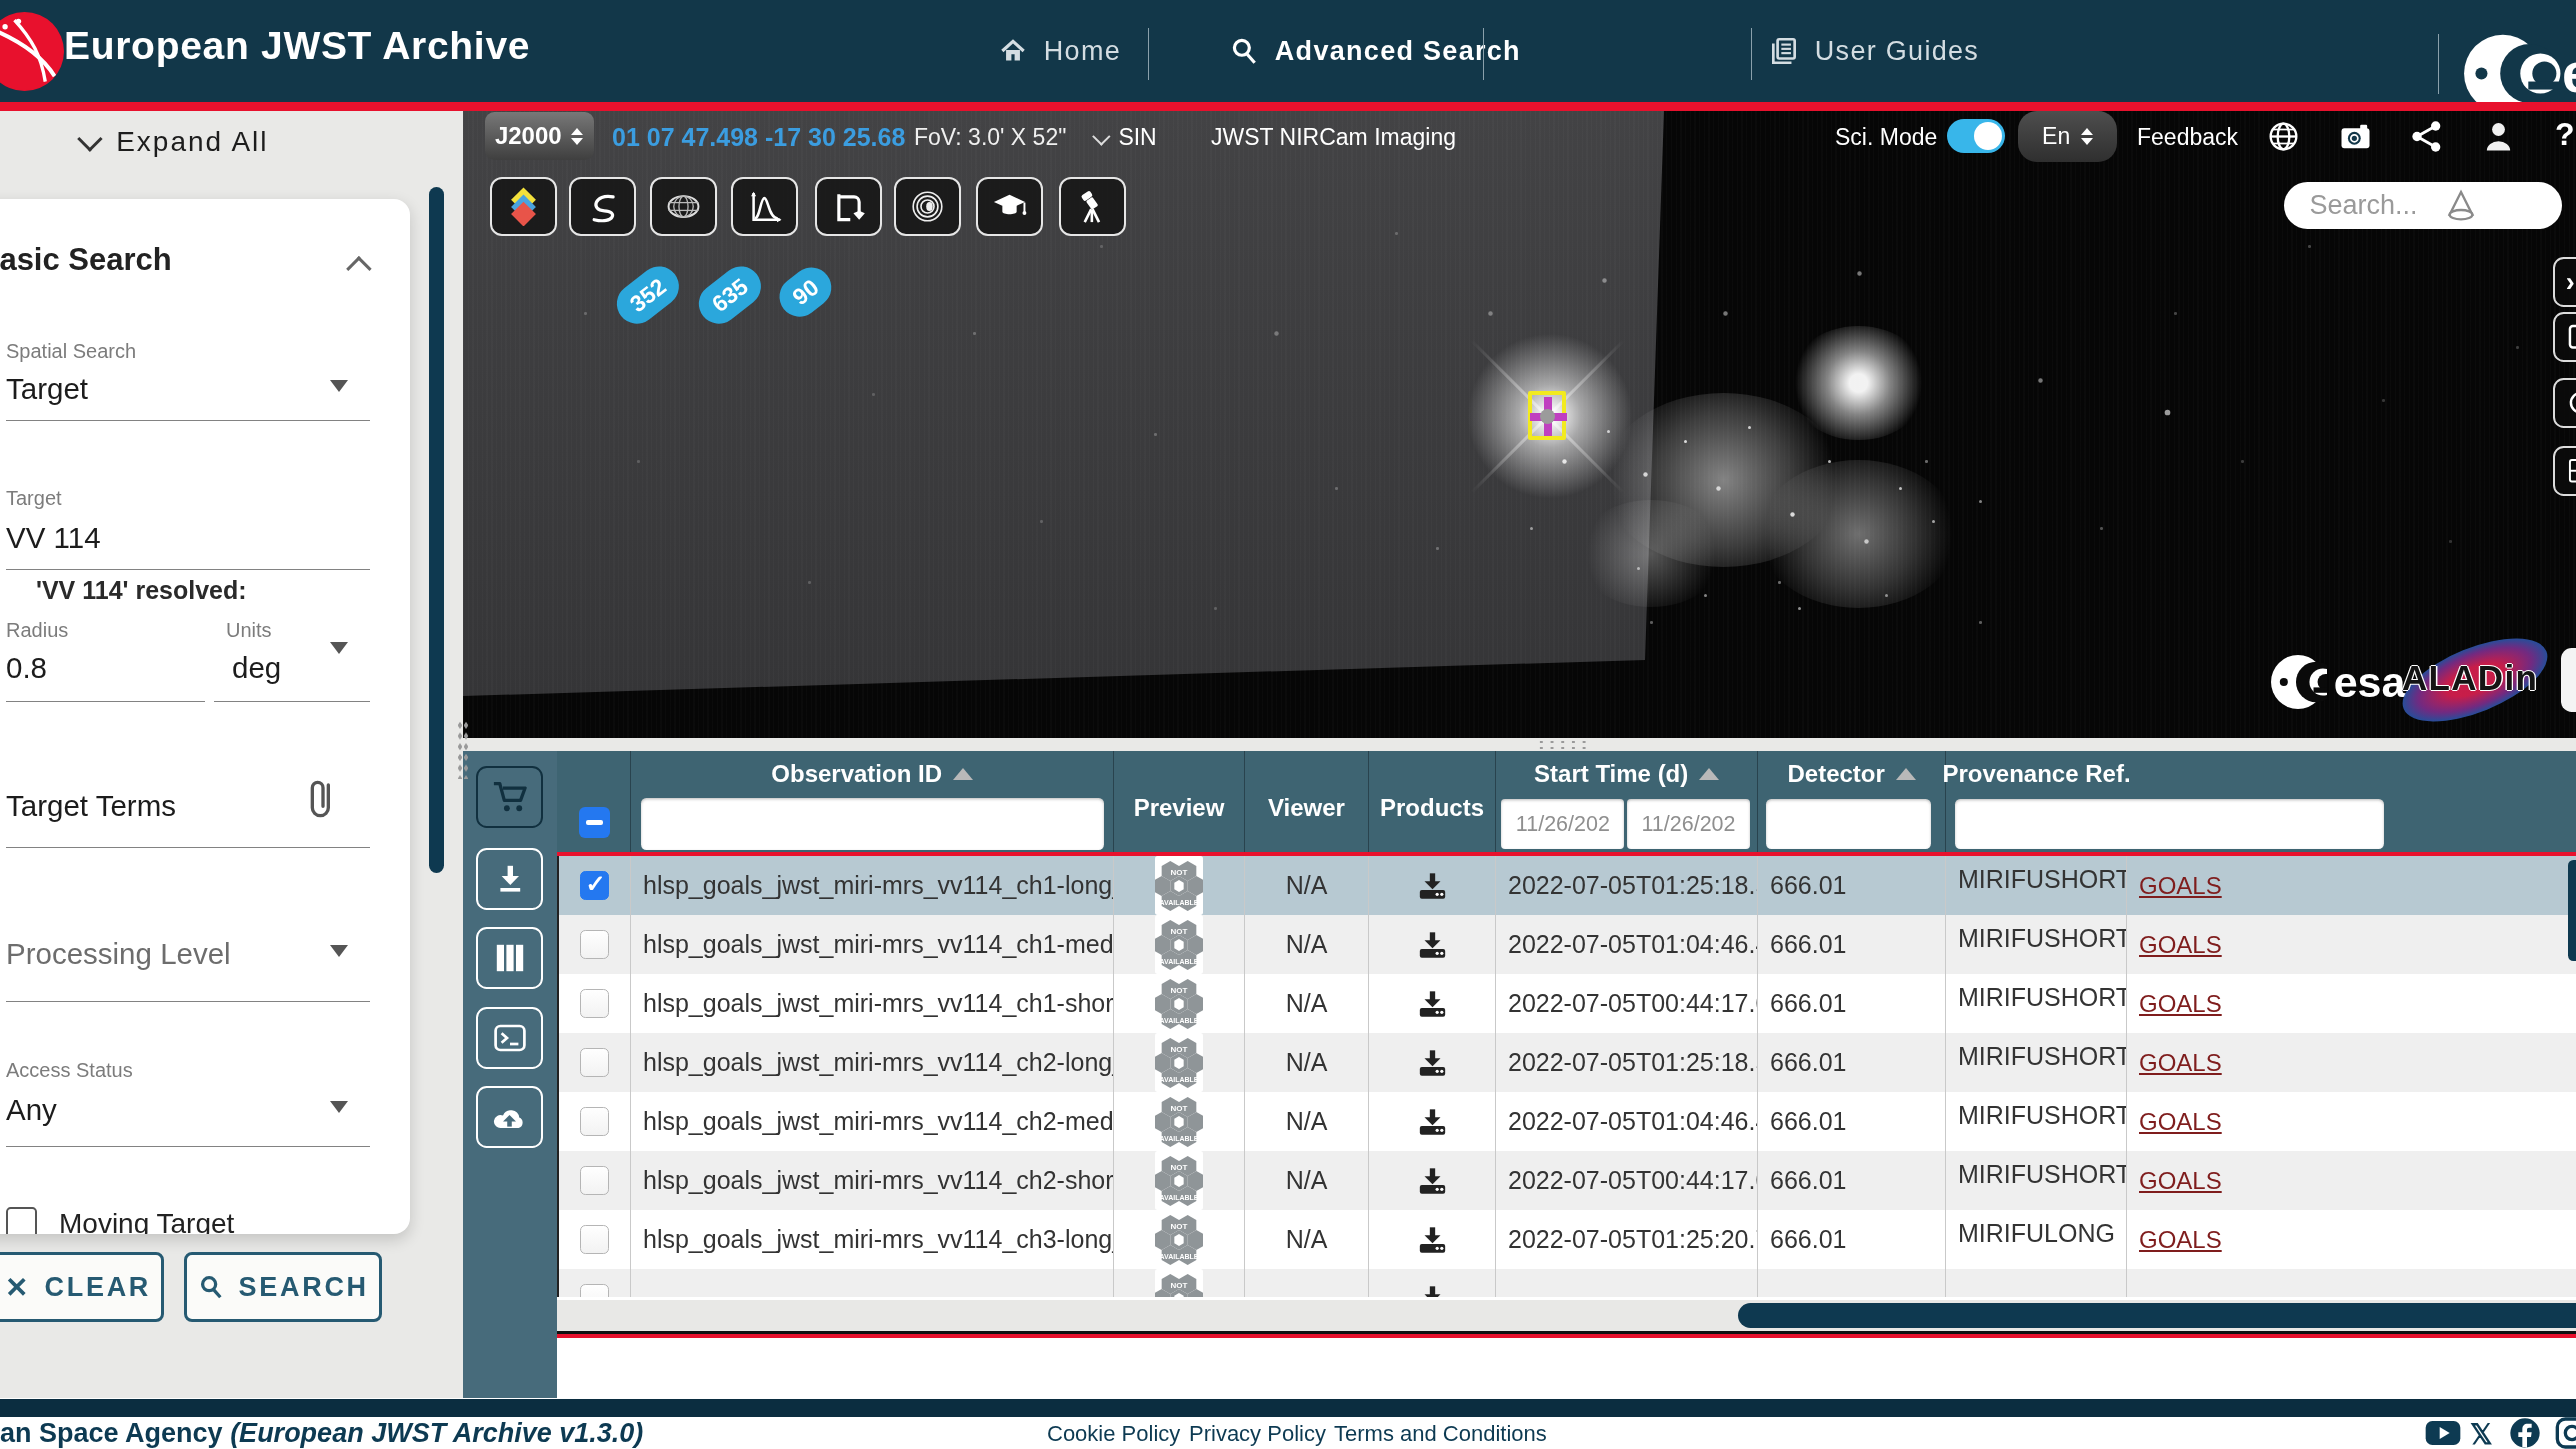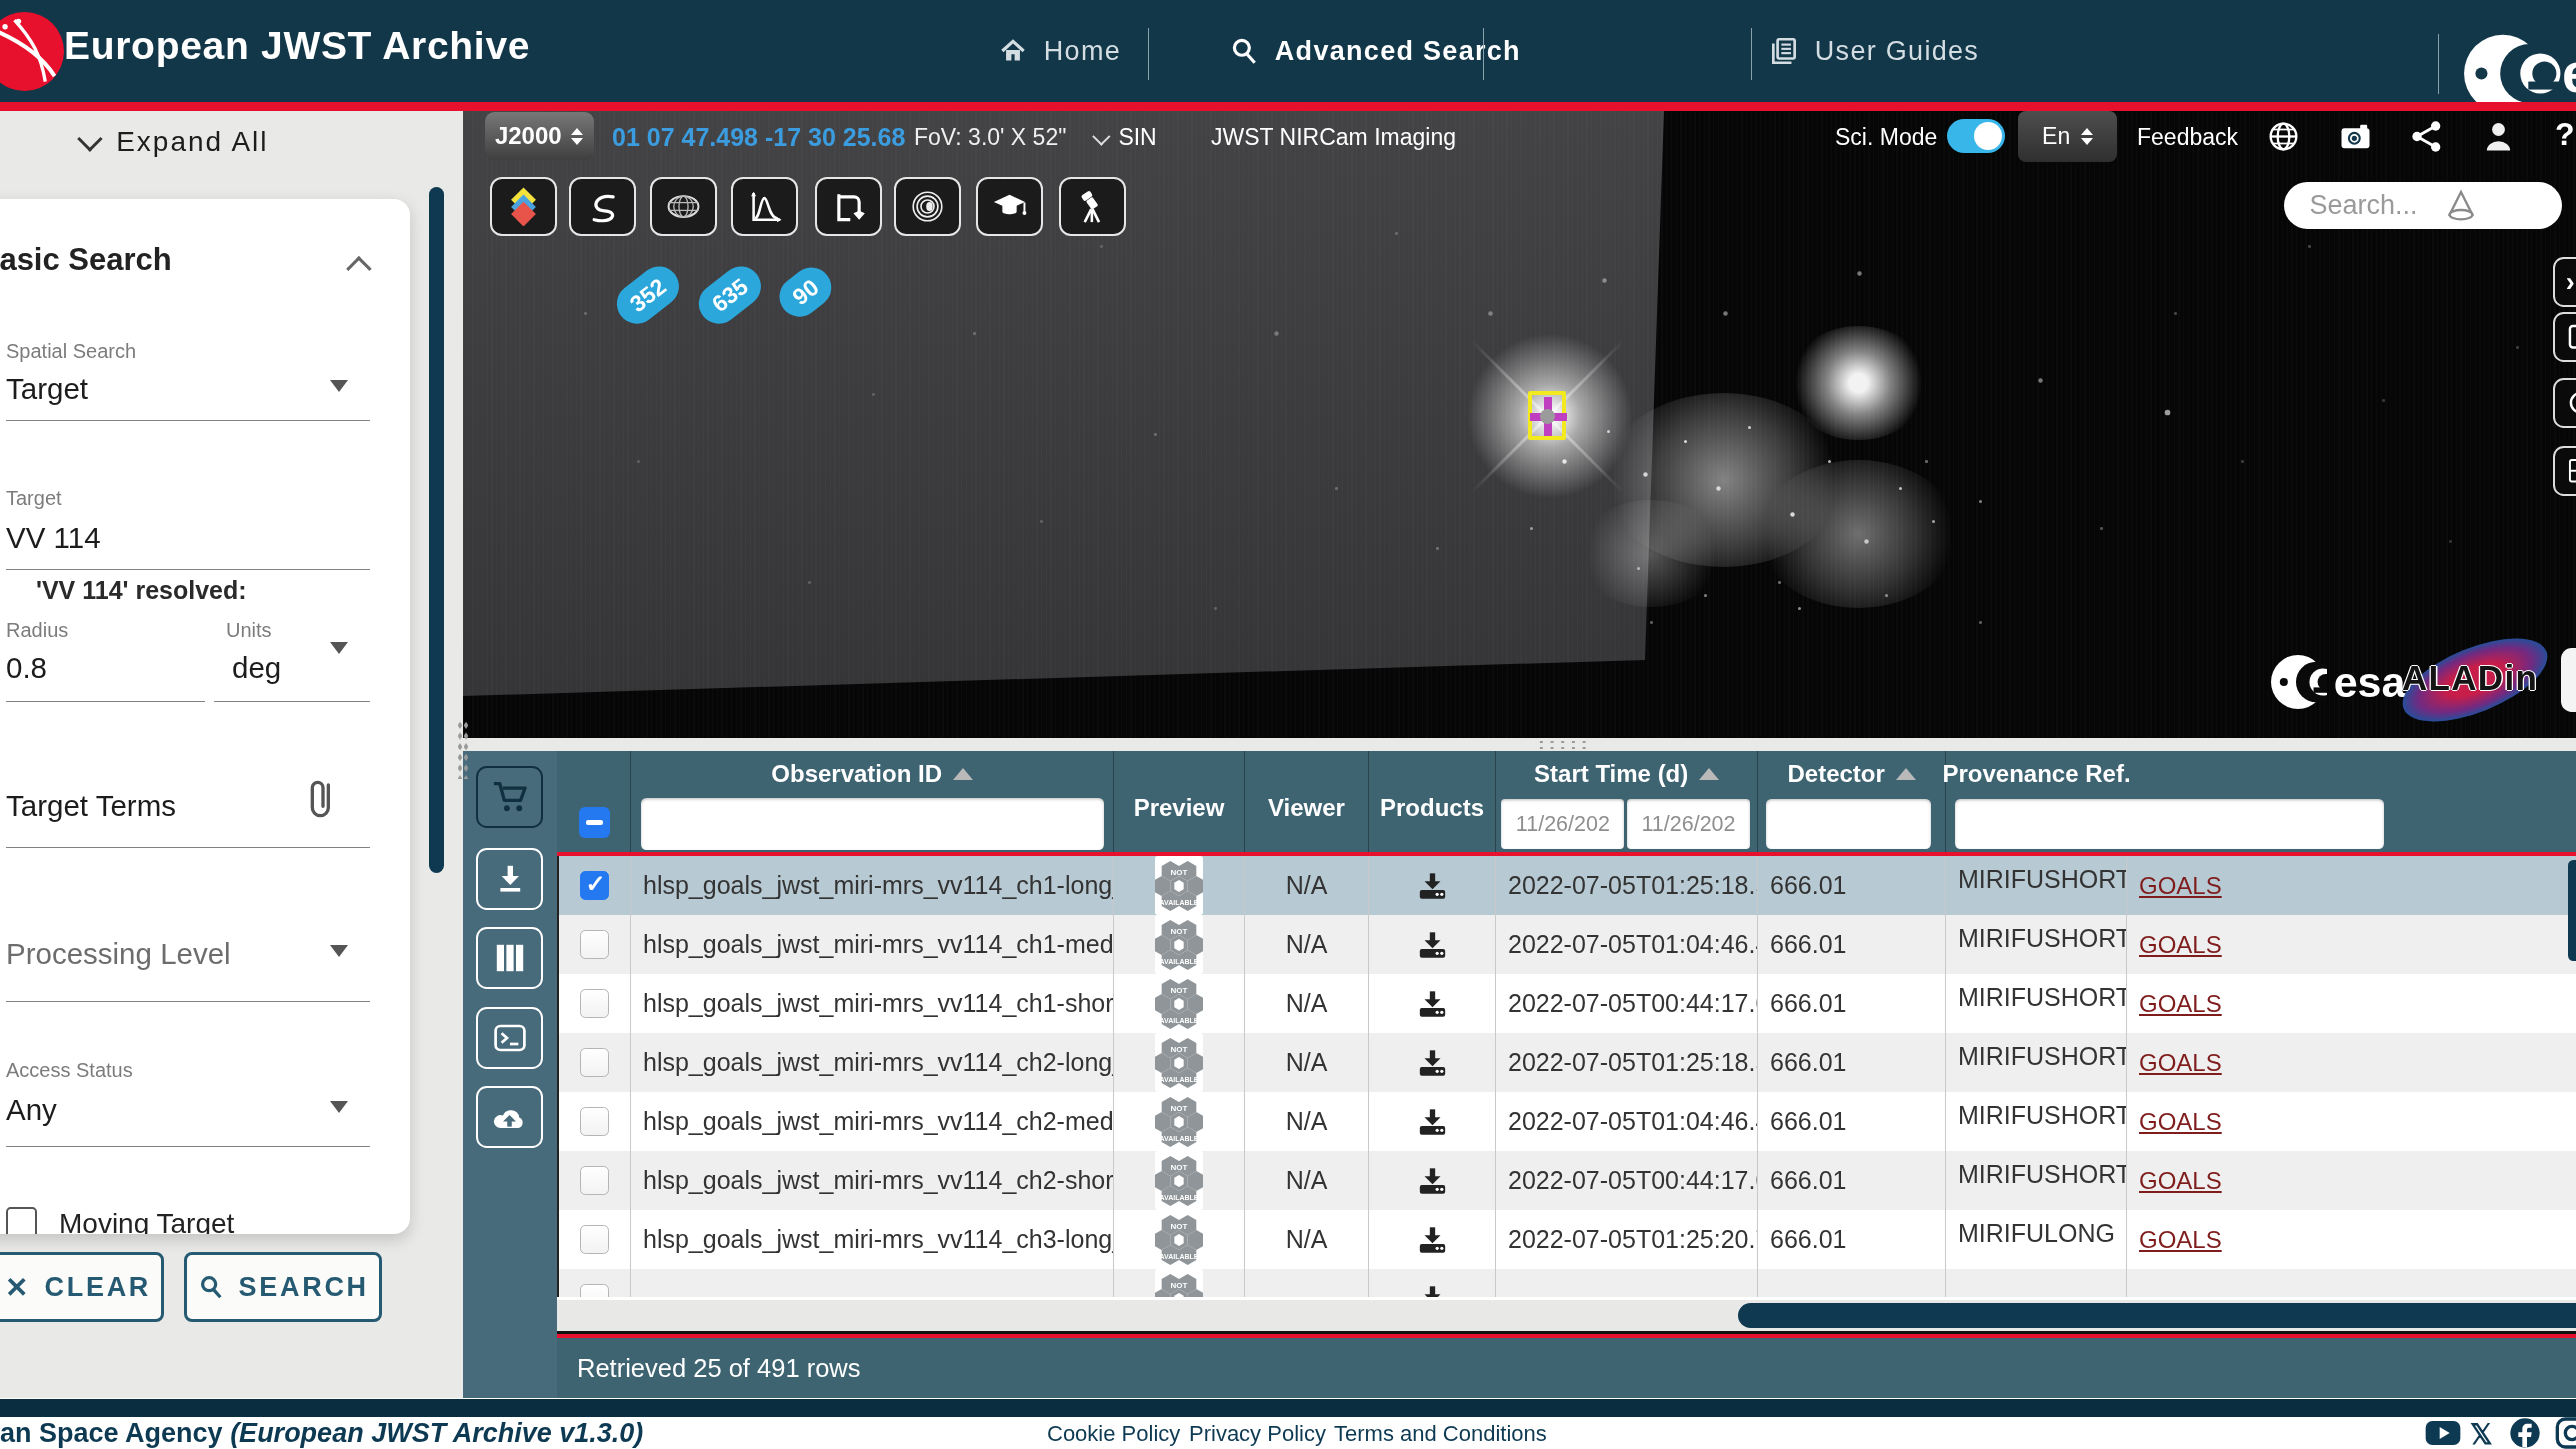--- a/index.html
+++ b/index.html
@@ -42,21 +42,21 @@
   .spin i{width:0;height:0;border-left:6px solid transparent;border-right:6px solid transparent;}
   .spin i.u{border-bottom:7.4px solid #fff;} .spin i.d{border-top:7.4px solid #fff;}
   #coords{position:absolute;left:149px;top:12px;color:#3b9de0;font-weight:bold;font-size:25px;}
   #fov{position:absolute;left:451px;top:13.4px;color:#f0f0f0;}
   #sinwrap{position:absolute;left:632px;top:13.4px;display:flex;gap:10.7px;align-items:center;color:#fff;}
   .wchev{display:inline-block;width:10.7px;height:10.7px;border-right:2.7px solid #ddd;border-bottom:2.7px solid #ddd;transform:rotate(45deg);margin-top:-4px;}
   #survey{position:absolute;left:748px;top:13.4px;color:#fff;}
   #scimode{position:absolute;left:1372px;top:13.4px;color:#fff;}
   #toggle{position:absolute;left:1484px;top:8px;width:58px;height:34px;border-radius:17.4px;background:#38b6ea;}
   #toggle .knob{position:absolute;right:2.7px;top:2.7px;width:28px;height:28px;border-radius:50%;background:#fff;}
-  #enpill{position:absolute;left:1555px;top:0px;width:99px;height:51px;background:linear-gradient(#4e4e4e,#2f2f2f);border-radius:8px;display:flex;align-items:center;justify-content:center;gap:10.7px;color:#fff;}
+  #enpill{position:absolute;left:1555px;top:0px;width:99px;height:51px;background:linear-gradient(#4e4e4e,#2f2f2f);border-radius:19px;display:flex;align-items:center;justify-content:center;gap:10.7px;color:#fff;}
   #feedback{position:absolute;left:1674px;top:13.4px;color:#fff;}
   .bicon{position:absolute;top:8px;width:35px;height:35px;}
   #help-q{position:absolute;left:2092px;top:5.4px;color:#fff;font-size:32px;font-weight:bold;}
   #search-pill{position:absolute;left:1821px;top:71px;width:278px;height:47px;background:#fff;border-radius:27px;display:flex;align-items:center;}
   #search-pill span{margin-left:25.5px;flex:1;color:#9a9a9a;font-size:27px;}
   .tbtn{position:absolute;width:67px;height:59px;background:rgba(18,18,18,.8);border:2px solid #e6e6e6;border-radius:12px;display:flex;align-items:center;justify-content:center;box-sizing:border-box;}
   .badge{position:absolute;background:#2ba7dc;color:#fff;font-weight:bold;font-size:23px;border-radius:23px;padding:6.7px 14.8px;transform:rotate(-38deg);}
   .rbtn{position:absolute;left:2090px;width:74px;height:50px;background:rgba(12,12,12,.85);border:2px solid #dcdcdc;border-radius:10.7px;color:#fff;display:flex;align-items:center;padding-left:10.7px;box-sizing:border-box;font-size:27px;font-weight:bold;}
   #esa-view-logo{position:absolute;left:1806px;top:542px;display:flex;align-items:center;gap:6.7px;}
   #aladin-logo{position:absolute;left:1935px;top:530px;width:154px;height:81px;}
@@ -871,23 +871,20 @@
       <a class="goals"></a>
     </div>
   </div>
       </div>
 
     <div id="hscroll">
       <div id="hthumb"></div>
     </div>
     <div id="blackline"></div>
     <div id="redline2"></div>
-    <div id="status">
-      <span>Retrieved 25 of 491 rows</span>
-    </div>
     <div id="vthumb"></div>
   </div>
 
   <div id="fstrip"></div>
   <footer id="footer">
     <div id="agency">
       <span>European Space Agency</span>
       <em>(European JWST Archive v1.3.0)</em>
     </div>
     <a class="flink" style="left:1047px;">Cookie Policy</a>

